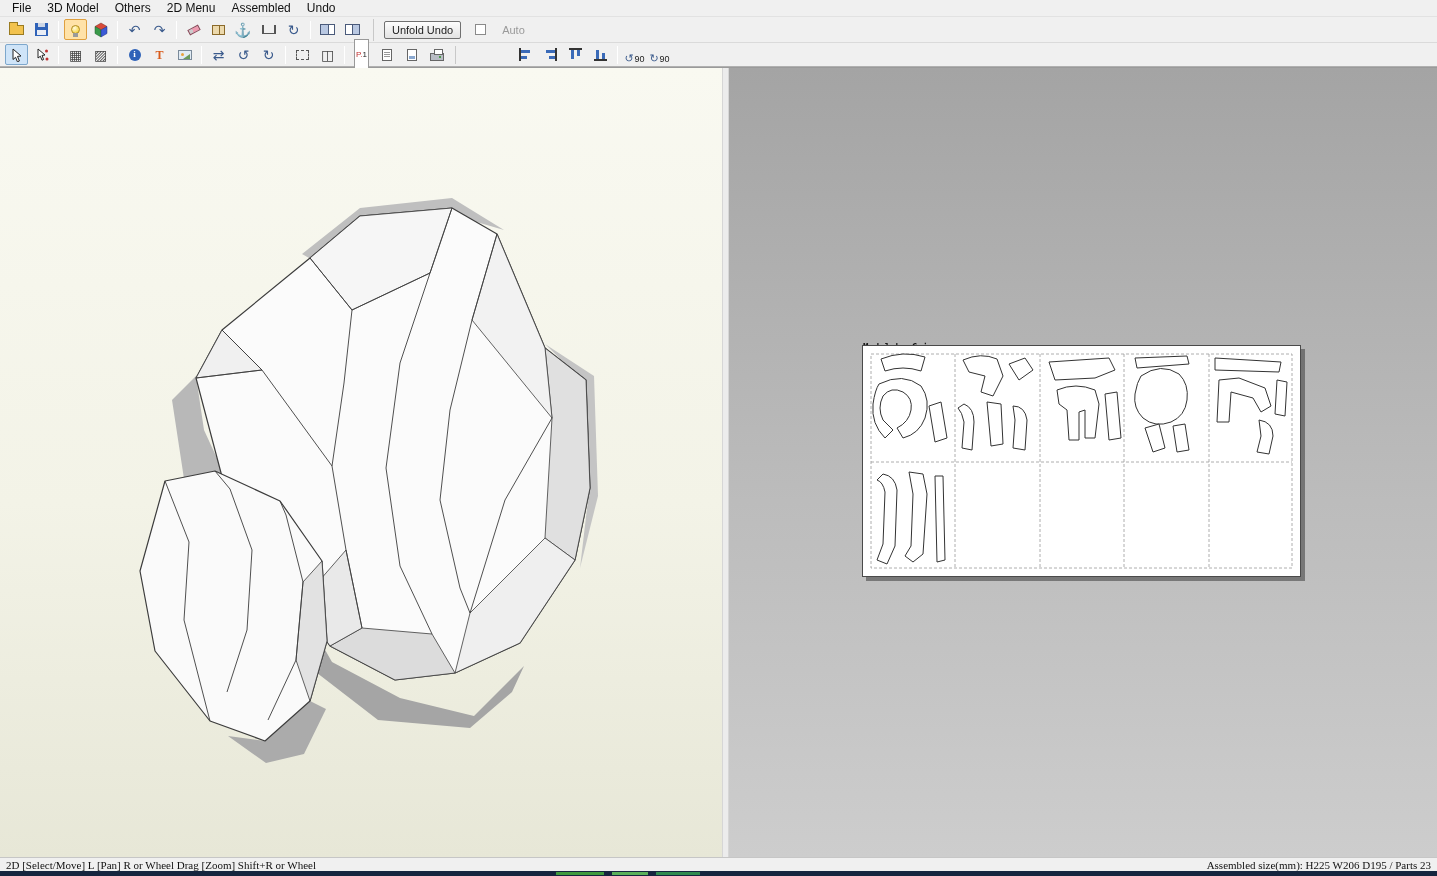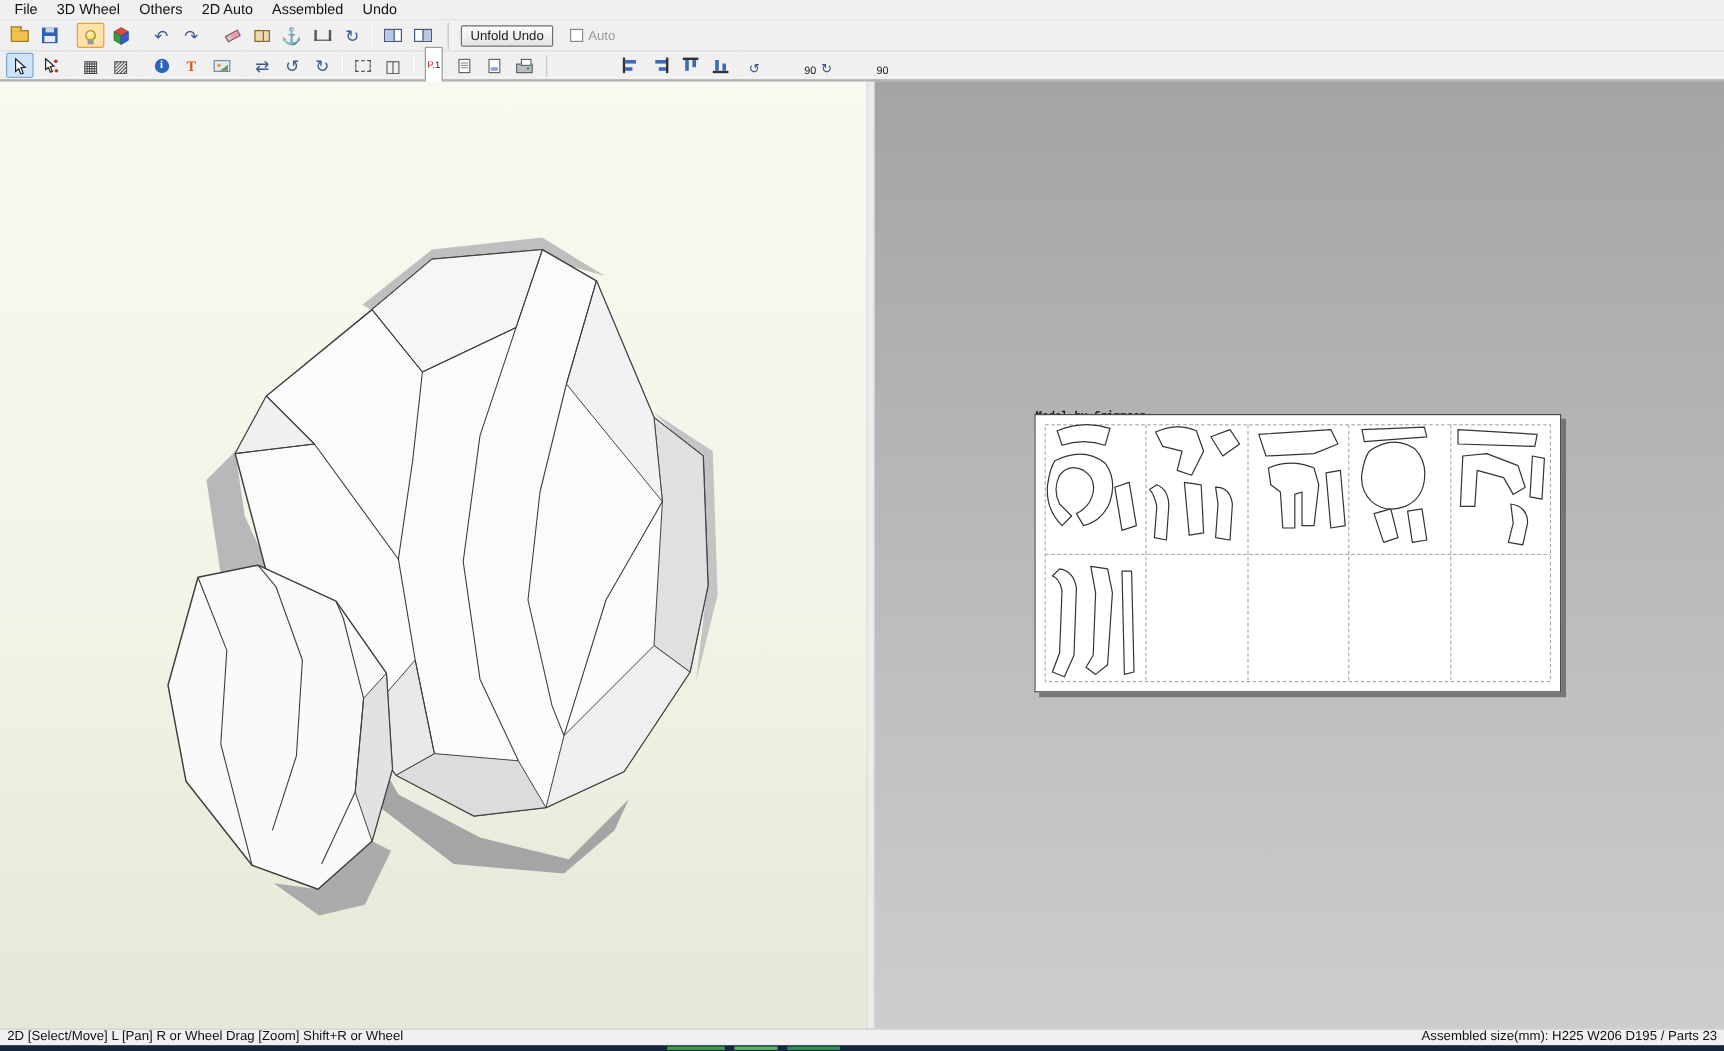--- a/index.html
+++ b/index.html
@@ -81,31 +81,31 @@
   .align-right::before { right: 0; top: 2px; width: 9px; height: 3px; }
   .align-right::after { right: 0; bottom: 2px; width: 6px; height: 3px; }
   .align-top { border-top: 2px solid #333; }
   .align-top::before { top: 0; left: 2px; width: 3px; height: 9px; }
   .align-top::after { top: 0; right: 2px; width: 3px; height: 6px; }
   .align-bottom { border-bottom: 2px solid #333; }
   .align-bottom::before { bottom: 0; left: 2px; width: 3px; height: 9px; }
   .align-bottom::after { bottom: 0; right: 2px; width: 3px; height: 6px; }
   .rot90 { display: inline-flex; align-items: flex-end; gap: 1px; }
   .rot90 .arc { font-size: 11px; color: #3a5a8c; }
-  .rot90 .num { font-size: 9px; color: #222; margin-left: 36px; }
+  .rot90 .num { font-size: 9px; color: #222; }
 
   .unfold-pane { display: flex; align-items: center; border-left: 1px solid #c8c8c8; margin-left: 8px; padding: 0 10px; height: 22px; }
   .unfold-btn {
     font-family: "Liberation Sans", sans-serif; font-size: 11px; color: #222;
     background: linear-gradient(180deg, #fdfdfd, #e3e3e3); border: 1px solid #707070; border-radius: 2px;
     padding: 2px 7px; cursor: default;
   }
   .auto-wrap { display: flex; align-items: center; margin-left: 14px; }
   .checkbox { width: 11px; height: 11px; border: 1px solid #8a8a8a; background: #fff; display: inline-block; }
-  .auto-label { color: #9a9a9a; margin-left: 4px; font-size: 11px; }
+  .auto-label { color: #9a9a9a; margin-left: 16px; font-size: 11px; }
 
   
   .main { flex: 1 1 auto; display: flex; min-height: 0; border-top: 1px solid #9a9a9a; }
   .view3d {
     width: 722px; flex: 0 0 auto; position: relative; overflow: hidden;
     background: linear-gradient(180deg, #f9f9f1 0%, #f3f3e7 55%, #e7e7d7 100%);
   }
   .splitter { width: 7px; flex: 0 0 auto; background: #ececec; border-left: 1px solid #d6d6d6; border-right: 1px solid #d6d6d6; cursor: col-resize; }
   .view2d { flex: 1 1 auto; position: relative; overflow: hidden; background: linear-gradient(180deg, #a4a4a4 0%, #bcbcbc 55%, #cdcdcd 100%); }
 
@@ -116,39 +116,39 @@
   }
   .sheet {
     position: absolute; left: 133px; top: 277px; width: 439px; height: 232px;
     background: #fff; border: 1px solid #4a4a4a; box-shadow: 4px 4px 0 rgba(60,60,60,0.55);
   }
   .sheet svg { display: block; }
 
   
   .statusbar {
     height: 14px; flex: 0 0 auto; background: #f0f0f0; border-top: 1px solid #c6c6c6;
-    display: flex; align-items: flex-start; justify-content: space-between;
-    font-size: 11px; color: #111; padding: 0 6px;
+    display: flex; align-items: flex-end; justify-content: space-between;
+    font-size: 11px; color: #111; padding: 0 6px; font-family: Liberation Serif, serif;
   }
   .taskbar-sliver { height: 5px; flex: 0 0 auto; background: #16253f; position: relative; }
   .sliver-seg { position: absolute; top: 1px; height: 3px; background: #3f9a3f; }
   .sliver-seg.s1 { left: 556px; width: 48px; }
   .sliver-seg.s2 { left: 612px; width: 36px; background: #5ab05a; }
   .sliver-seg.s3 { left: 656px; width: 44px; background: #2f8a4f; }
 </style>
 </head>
 <body>
 
 <div class="window">
 
   <div class="menubar">
     <span class="menu-item">File</span>
-    <span class="menu-item">3D Wheel</span>
+    <span class="menu-item">3D Model</span>
     <span class="menu-item">Others</span>
-    <span class="menu-item">2D Auto</span>
+    <span class="menu-item">2D Menu</span>
     <span class="menu-item">Assembled</span>
     <span class="menu-item">Undo</span>
   </div>
 
   <div class="toolbar toolbar1">
     <span class="tbtn">
         <span class="shape-folder"></span>
       </span>
     <span class="tbtn">
         <span class="shape-floppy"></span>

